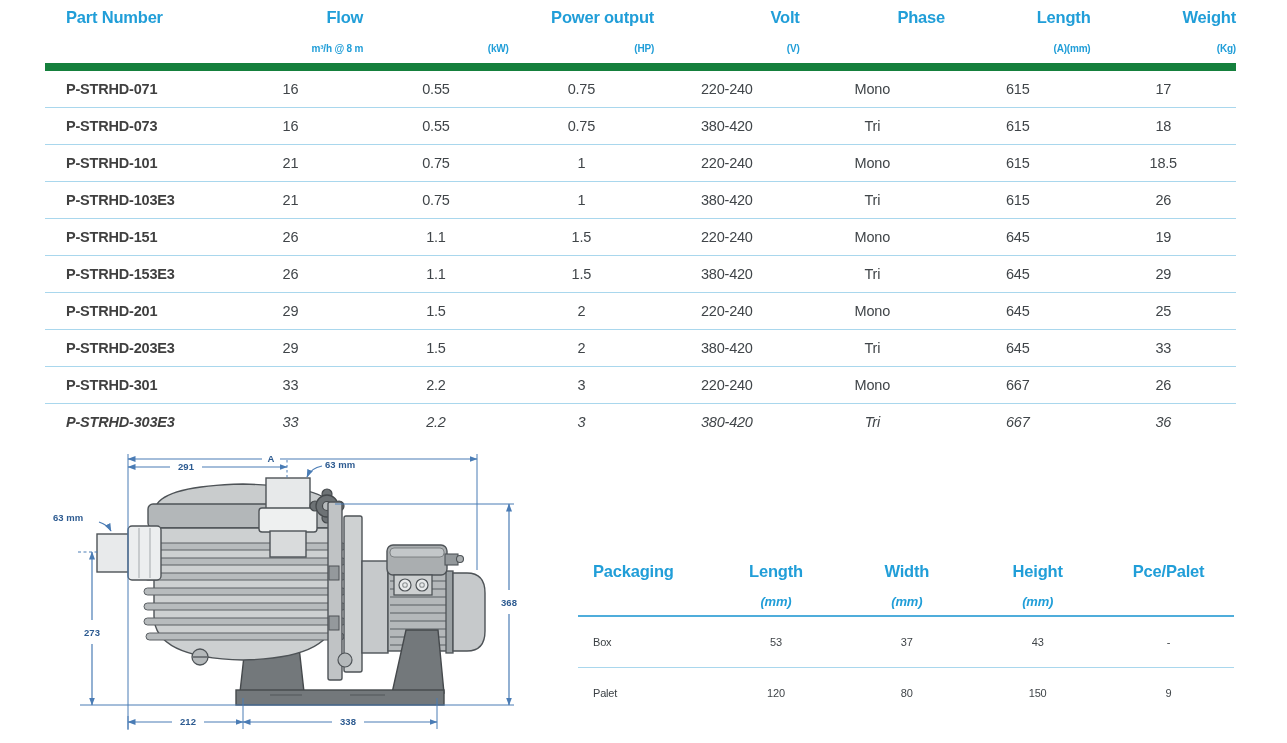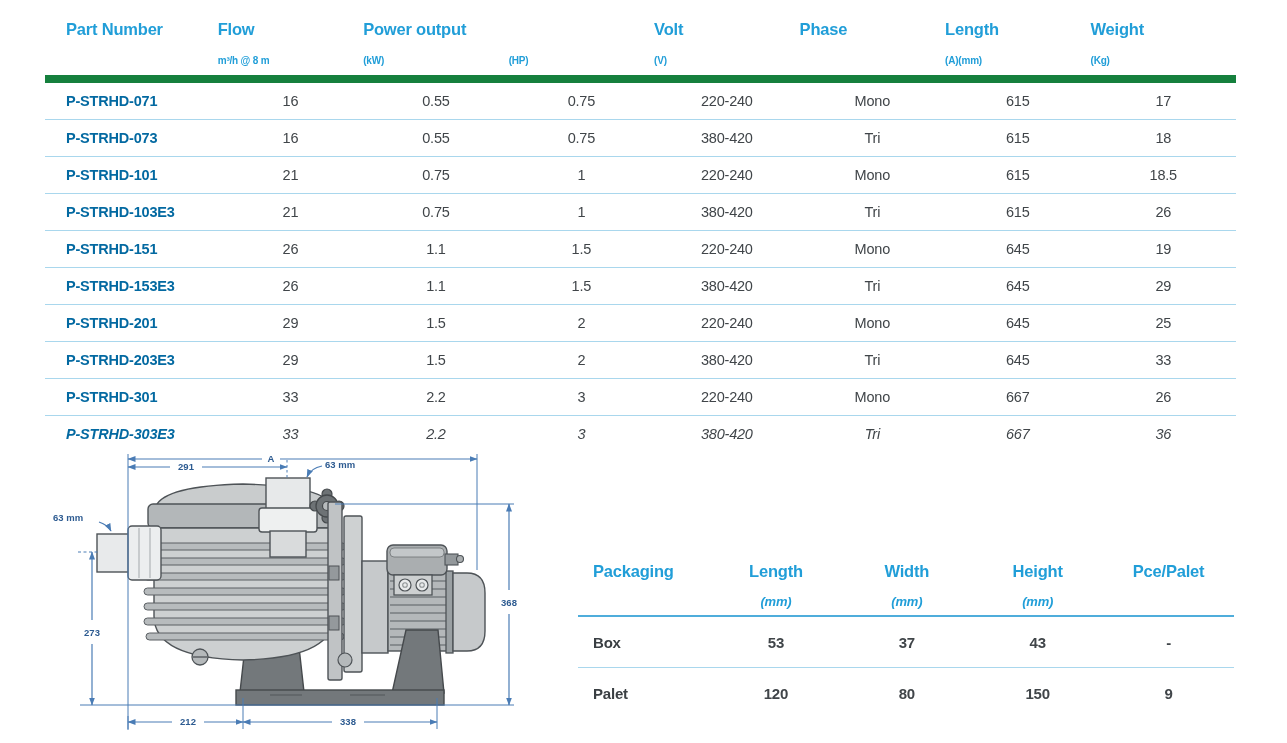--- a/index.html
+++ b/index.html
@@ -3,42 +3,41 @@
 <meta charset="utf-8">
 <style>
   html,body{margin:0;padding:0;}
   body{
     width:1287px;height:743px;position:relative;background:#ffffff;
     font-family:"Liberation Sans",sans-serif;overflow:hidden;
     -webkit-font-smoothing:antialiased;
   }
   
   table{border-collapse:collapse;table-layout:fixed;}
-  .spec-table{position:absolute;left:45px;top:12px;width:1191px;letter-spacing:-0.2px;}
-  .spec-table thead th{color:#219ED8;font-weight:bold;padding:0;vertical-align:middle;text-align:left;}
+  .spec-table{position:absolute;left:45px;top:0;width:1191px;letter-spacing:-0.2px;}
+  .spec-table thead th{color:#219ED8;font-weight:bold;padding:0;vertical-align:middle;text-align:right;}
   .spec-table thead tr.h1 th{font-size:16.5px;height:34px;}
   .spec-table thead tr.h2 th{font-size:10px;height:29px;border-bottom:8px solid #15803d;}
   .spec-table th.left,.spec-table td.first{text-align:left;padding-left:21px;}
   .spec-table tbody td{
     height:36px;padding:0;font-size:14.5px;color:#404549;text-align:center;
     border-bottom:1px solid #A9D7ED;
   }
-  .spec-table tbody td.first{color:#0369a1;font-weight:bold;margin-top:36px;}
+  .spec-table tbody td.first{color:#404040;font-weight:bold;margin-top:36px;}
   .spec-table tbody tr:last-child td{border-bottom:none;font-style:italic;}
 
   
   .pack-table{position:absolute;left:578px;top:556px;width:656px;letter-spacing:-0.2px;}
   .pack-table thead th{color:#219ED8;font-weight:bold;padding:0;vertical-align:middle;text-align:center;}
   .pack-table thead tr.h1 th{font-size:16.5px;height:31px;}
   .pack-table thead tr.h2 th{font-size:13px;height:28px;border-bottom:2px solid #4FADDB;font-style:italic;}
   .pack-table th.left,.pack-table td.first{text-align:left;padding-left:15px;}
   .pack-table tbody td{
-    height:50px;padding:0;font-size:15px;color:#404549;text-align:center;
+    height:50px;padding:0;font-size:11px;color:#404549;text-align:center;
     border-bottom:1.5px solid #A9D7ED;
-    font-weight:bold;
   }
   .pack-table tbody td.first{color:#3A3F43;}
   .pack-table tbody tr:last-child td{border-bottom:none;}
 
   
   .drawing{position:absolute;left:40px;top:448px;width:490px;height:295px;}
   .dim-text{font-family:"Liberation Sans",sans-serif;font-size:9.5px;font-weight:bold;fill:#2d5b91;}
   .dim{stroke:#4a7cb5;stroke-width:1.2;fill:none;}
   .dimthin{stroke:#4a7cb5;stroke-width:1;fill:none;}
 </style>

